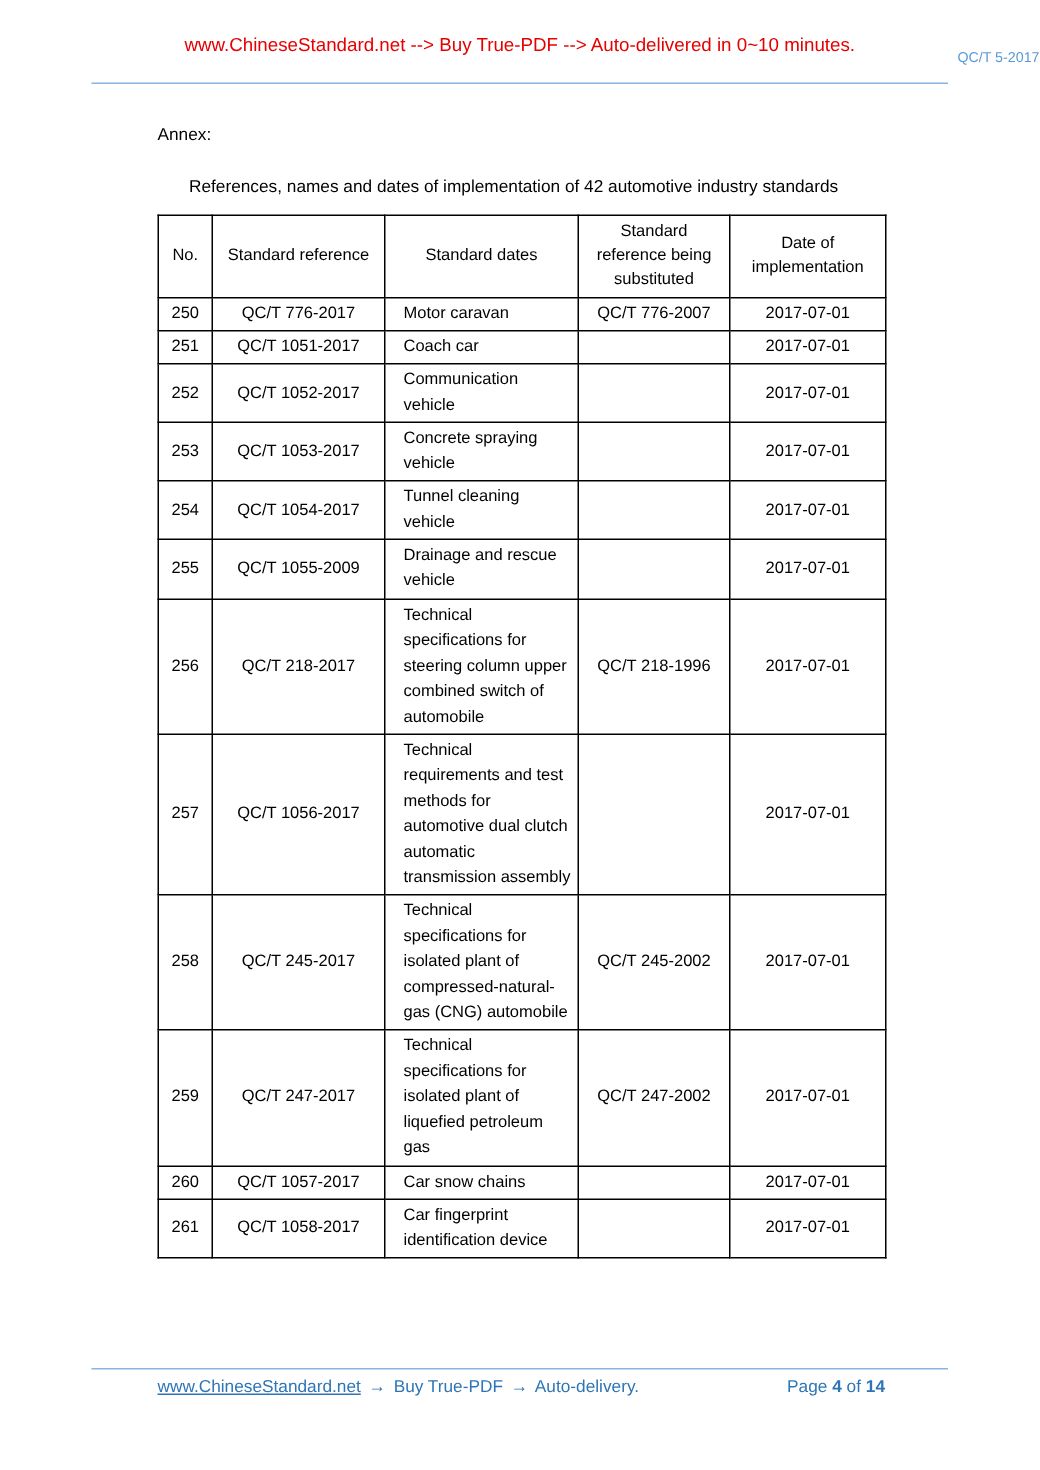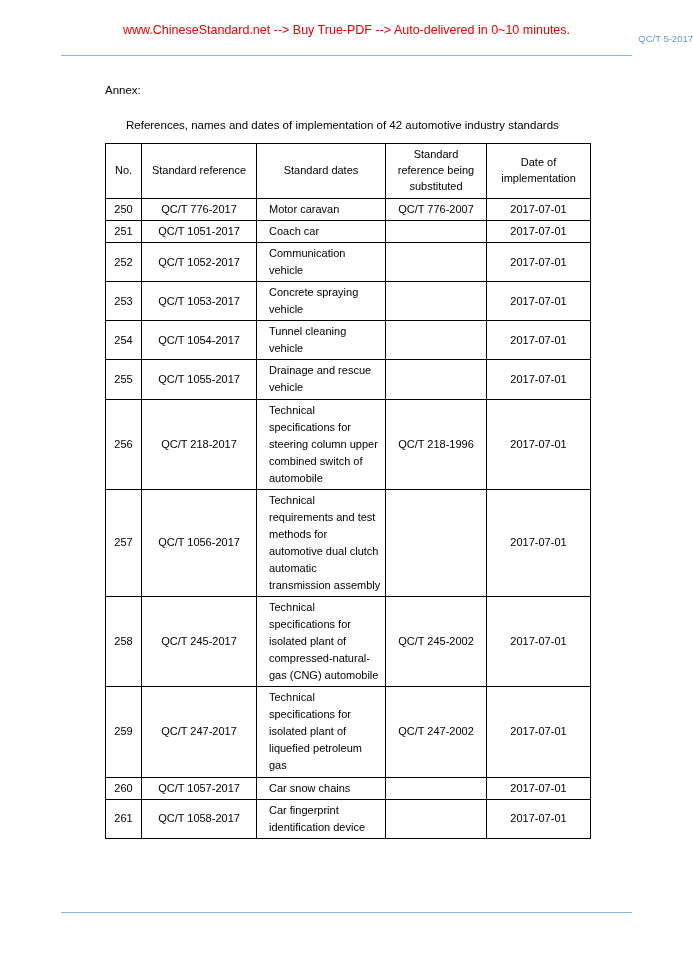--- a/index.html
+++ b/index.html
@@ -114,21 +114,21 @@
           </tr>
           <tr>
             <td class="c-no">254</td>
             <td class="c-ref">QC/T 1054-2017</td>
             <td class="c-name">Tunnel cleaning vehicle</td>
             <td class="c-sub"></td>
             <td class="c-date">2017-07-01</td>
           </tr>
           <tr>
             <td class="c-no">255</td>
-            <td class="c-ref">QC/T 1055-2017</td>
+            <td class="c-ref">QC/T 1055-2009</td>
             <td class="c-name">Drainage and rescue vehicle</td>
             <td class="c-sub"></td>
             <td class="c-date">2017-07-01</td>
           </tr>
           <tr>
             <td class="c-no">256</td>
             <td class="c-ref">QC/T 218-2017</td>
             <td class="c-name">Technical specifications for steering column upper combined switch of automobile</td>
             <td class="c-sub">QC/T 218-1996</td>
             <td class="c-date">2017-07-01</td>
@@ -166,14 +166,29 @@
             <td class="c-ref">QC/T 1058-2017</td>
             <td class="c-name">Car fingerprint identification device</td>
             <td class="c-sub"></td>
             <td class="c-date">2017-07-01</td>
           </tr>
         </tbody>
     </table>
   </div>
 
   <div class="rule-bottom"></div>
+  <div class="footer-line">
+    <span>
+      <a class="footer-link">www.ChineseStandard.net</a>
+      <span class="arrow">→</span>
+      <span>Buy True-PDF</span>
+      <span class="arrow">→</span>
+      <span>Auto-delivery.</span>
+    </span>
+    <span>
+      <span>Page</span>
+      <span class="fw-b">4</span>
+      <span>of</span>
+      <span class="fw-b">14</span>
+    </span>
+  </div>
 
 </div>
 
 </body></html>

